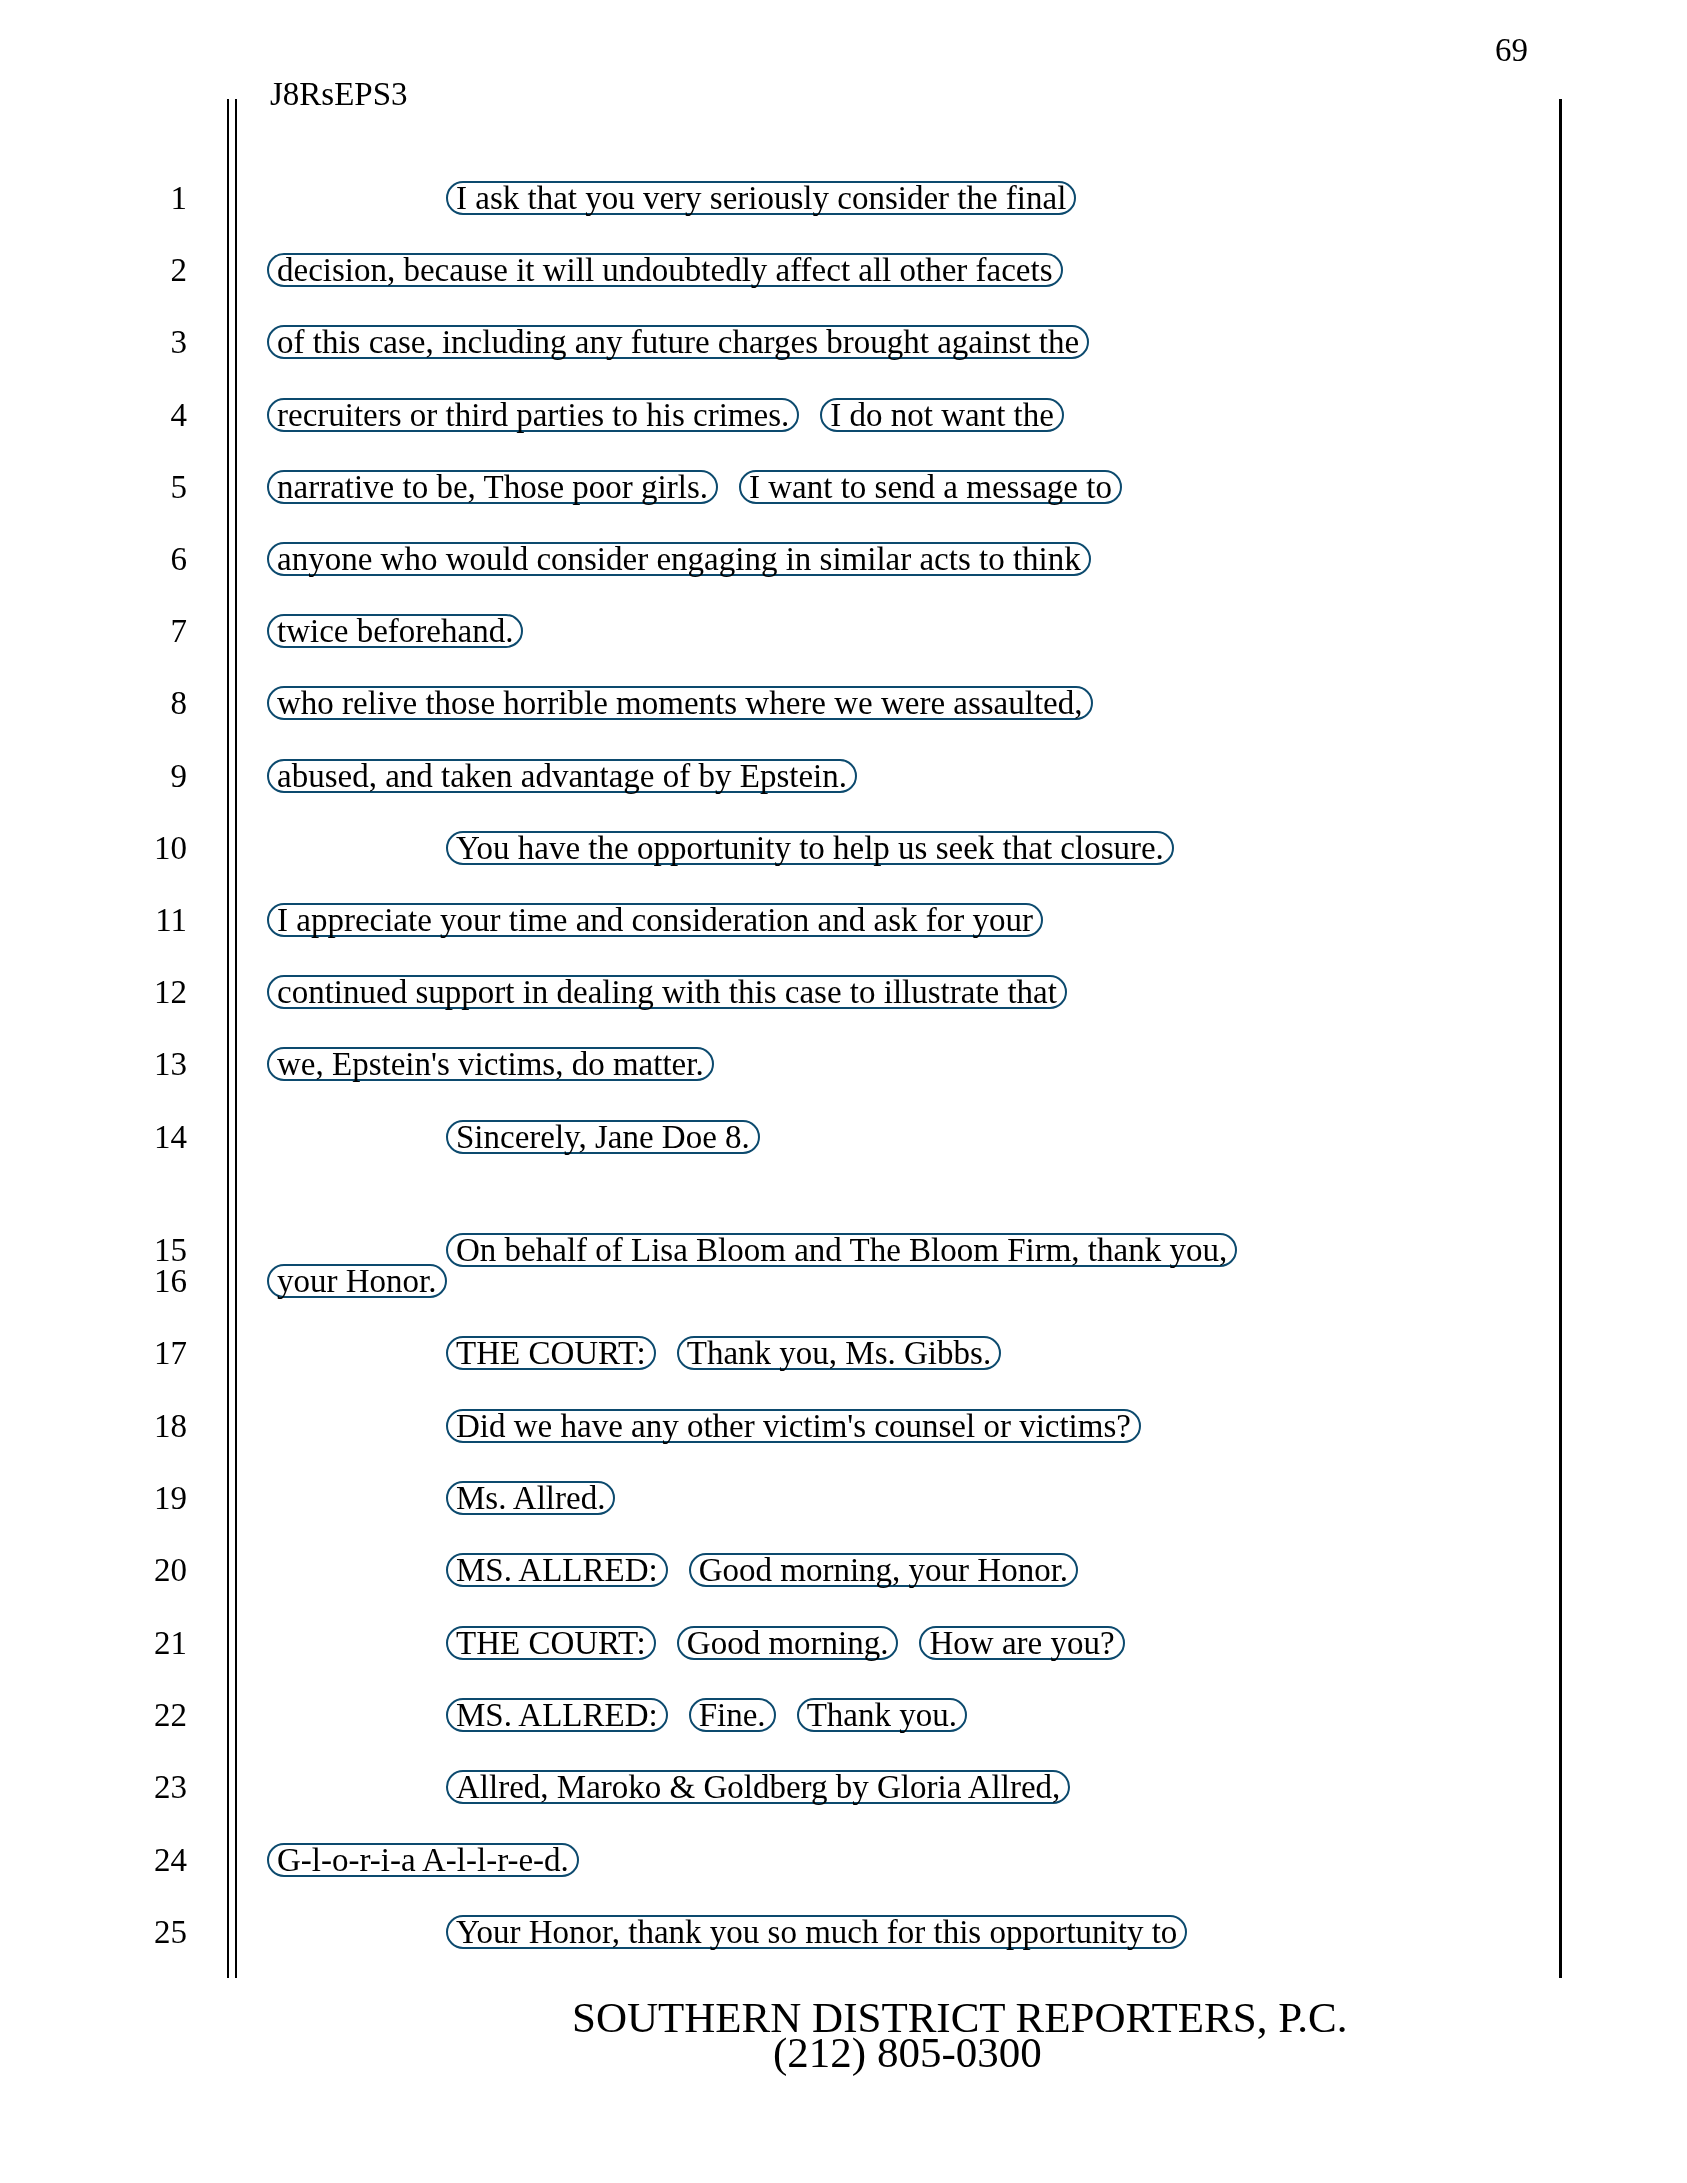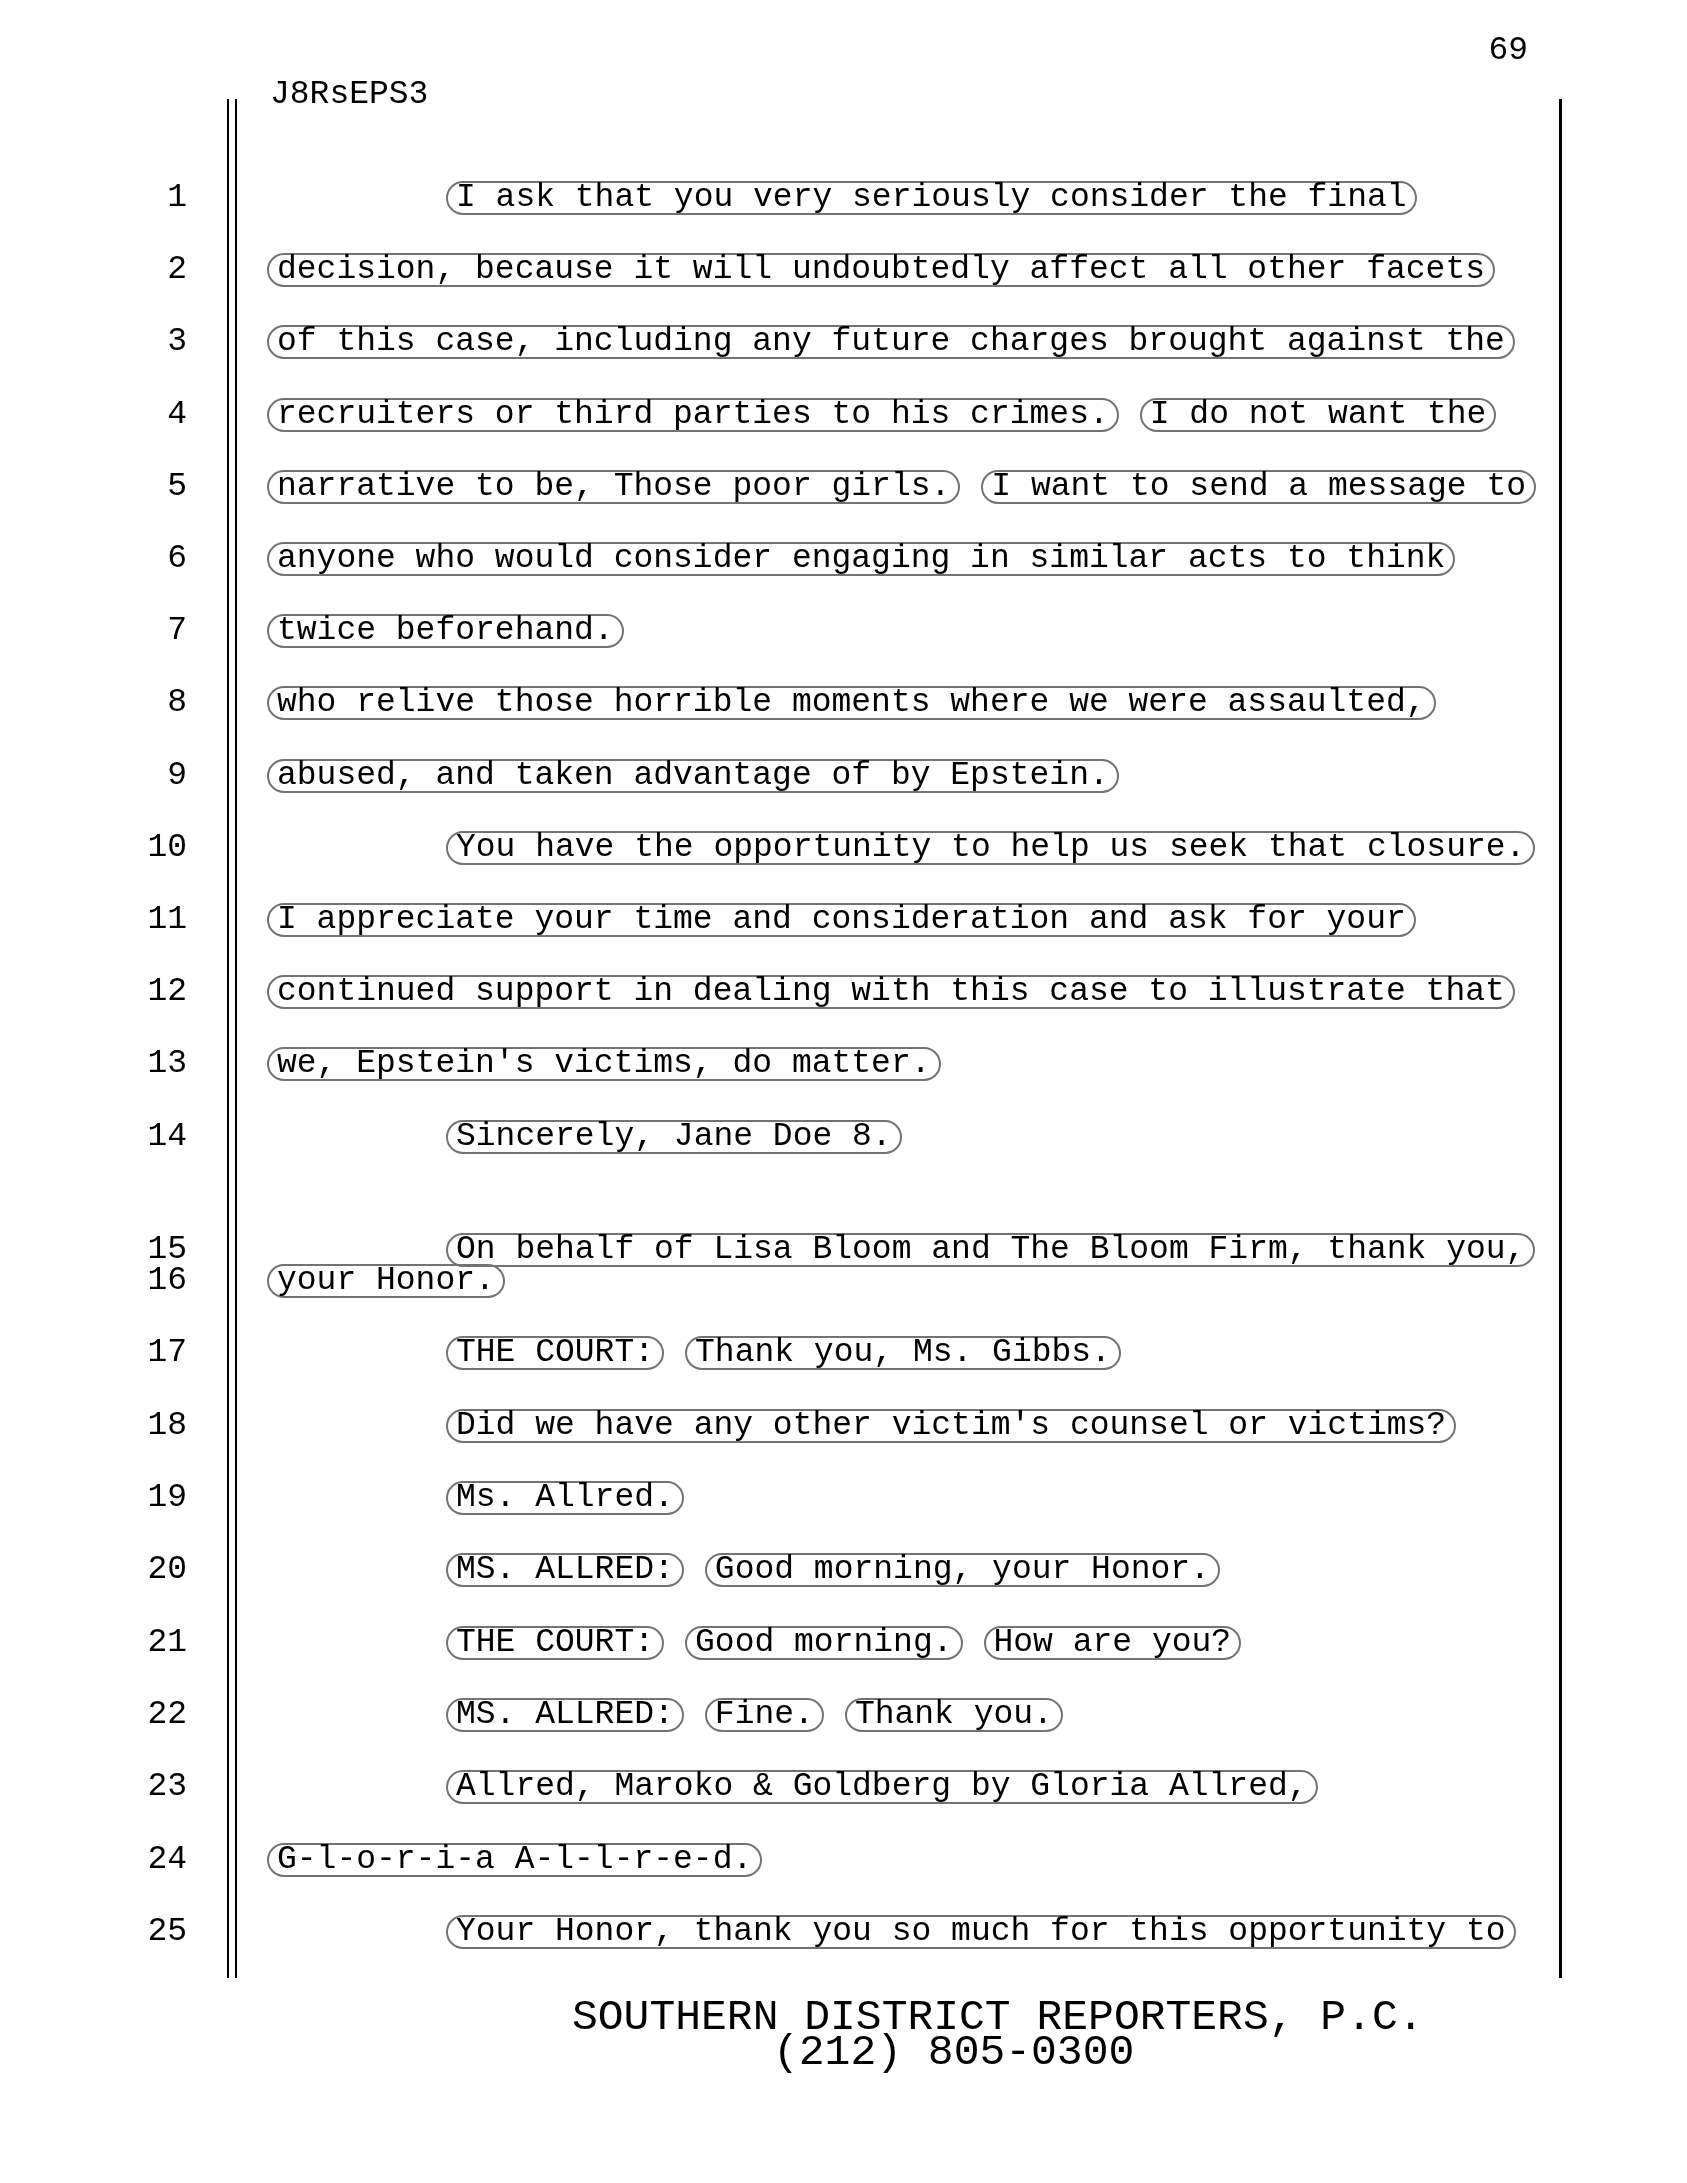--- a/index.html
+++ b/index.html
@@ -5,21 +5,21 @@
   html, body {
     margin: 0;
     padding: 0;
     background: #e8e8e8;
   }
   .page {
     position: relative;
     width: 1687px;
     height: 2183px;
     background: #ffffff;
-    font-family: Liberation Mono, monospace;
+    font-family: Liberation Serif, serif;
     color: #000000;
     overflow: hidden;
   }
   .pageno {
     position: absolute;
     top: 34px;
     left: 1422px;
     width: 106px;
     text-align: right;
     font-size: 33px;
@@ -61,21 +61,21 @@
   .row .segs {
     position: absolute;
     top: 0;
     display: flex;
     gap: 21px;
   }
   .row .segs.full   { left: 267px; justify-content: center; }
   .row .segs.indent { left: 446px; }
   .seg {
     display: inline-block;
-    border: 2px solid #737373;
+    border: 2px solid #0c4a6e;
     border-radius: 17px;
     padding: 0px 8px;
     line-height: 30px;
     white-space: pre;
   }
   .footer-org, .footer-phone {
     position: absolute;
     font-size: 43px;
     line-height: 33px;
     white-space: pre;

